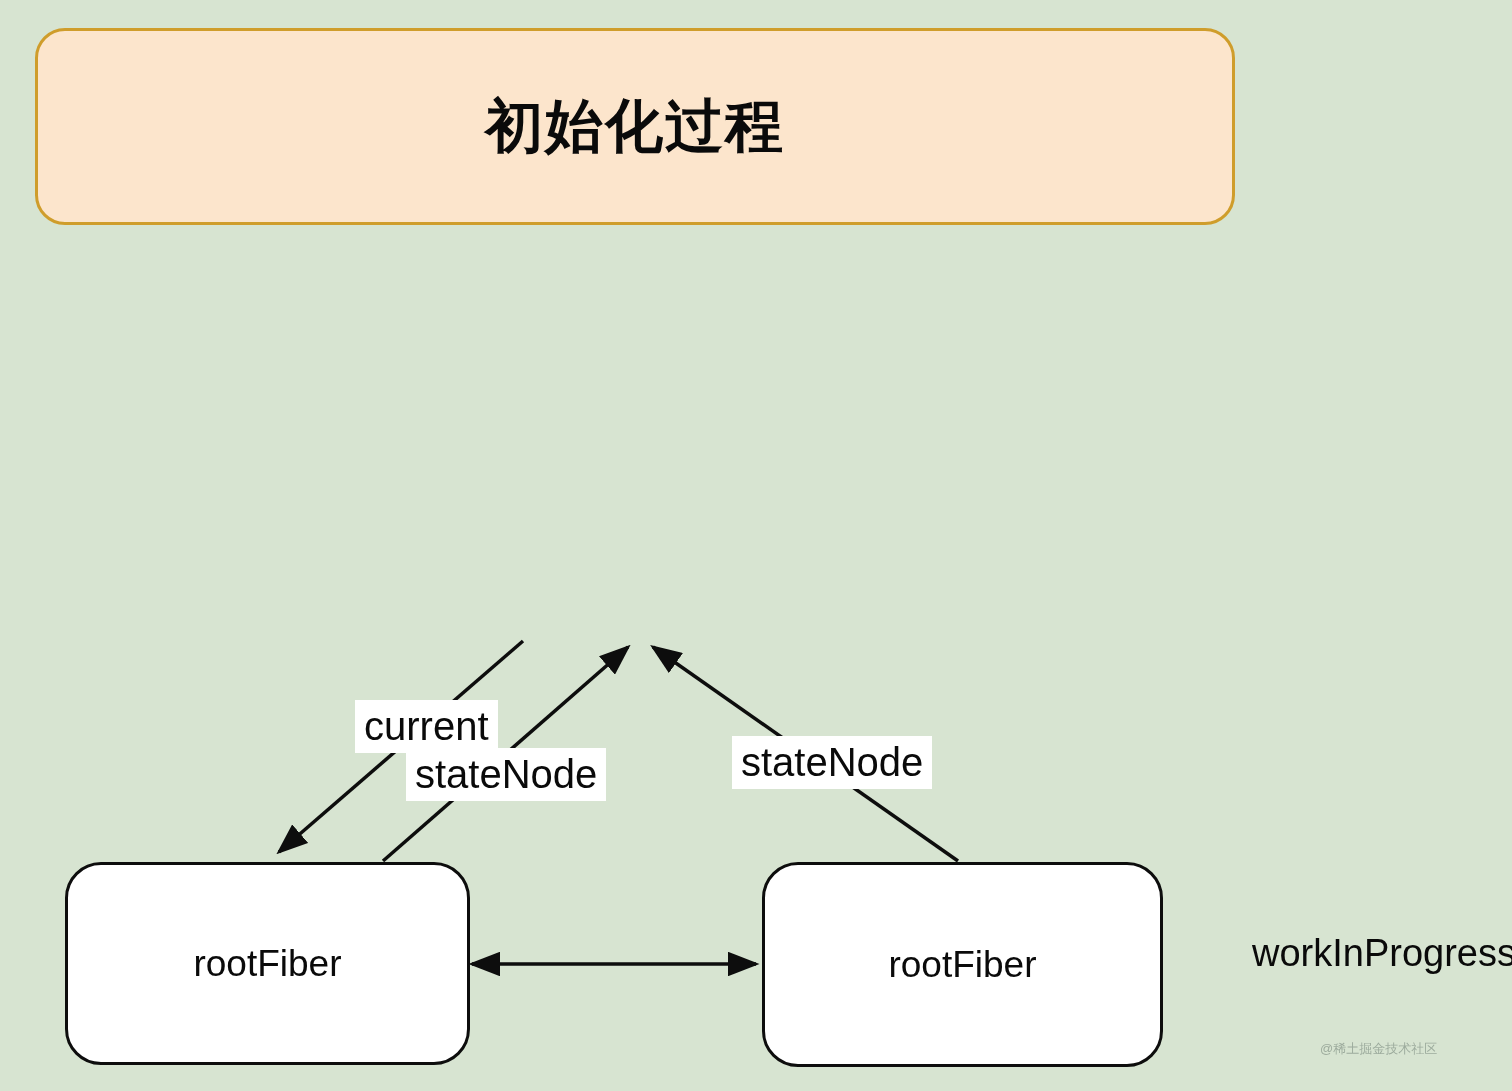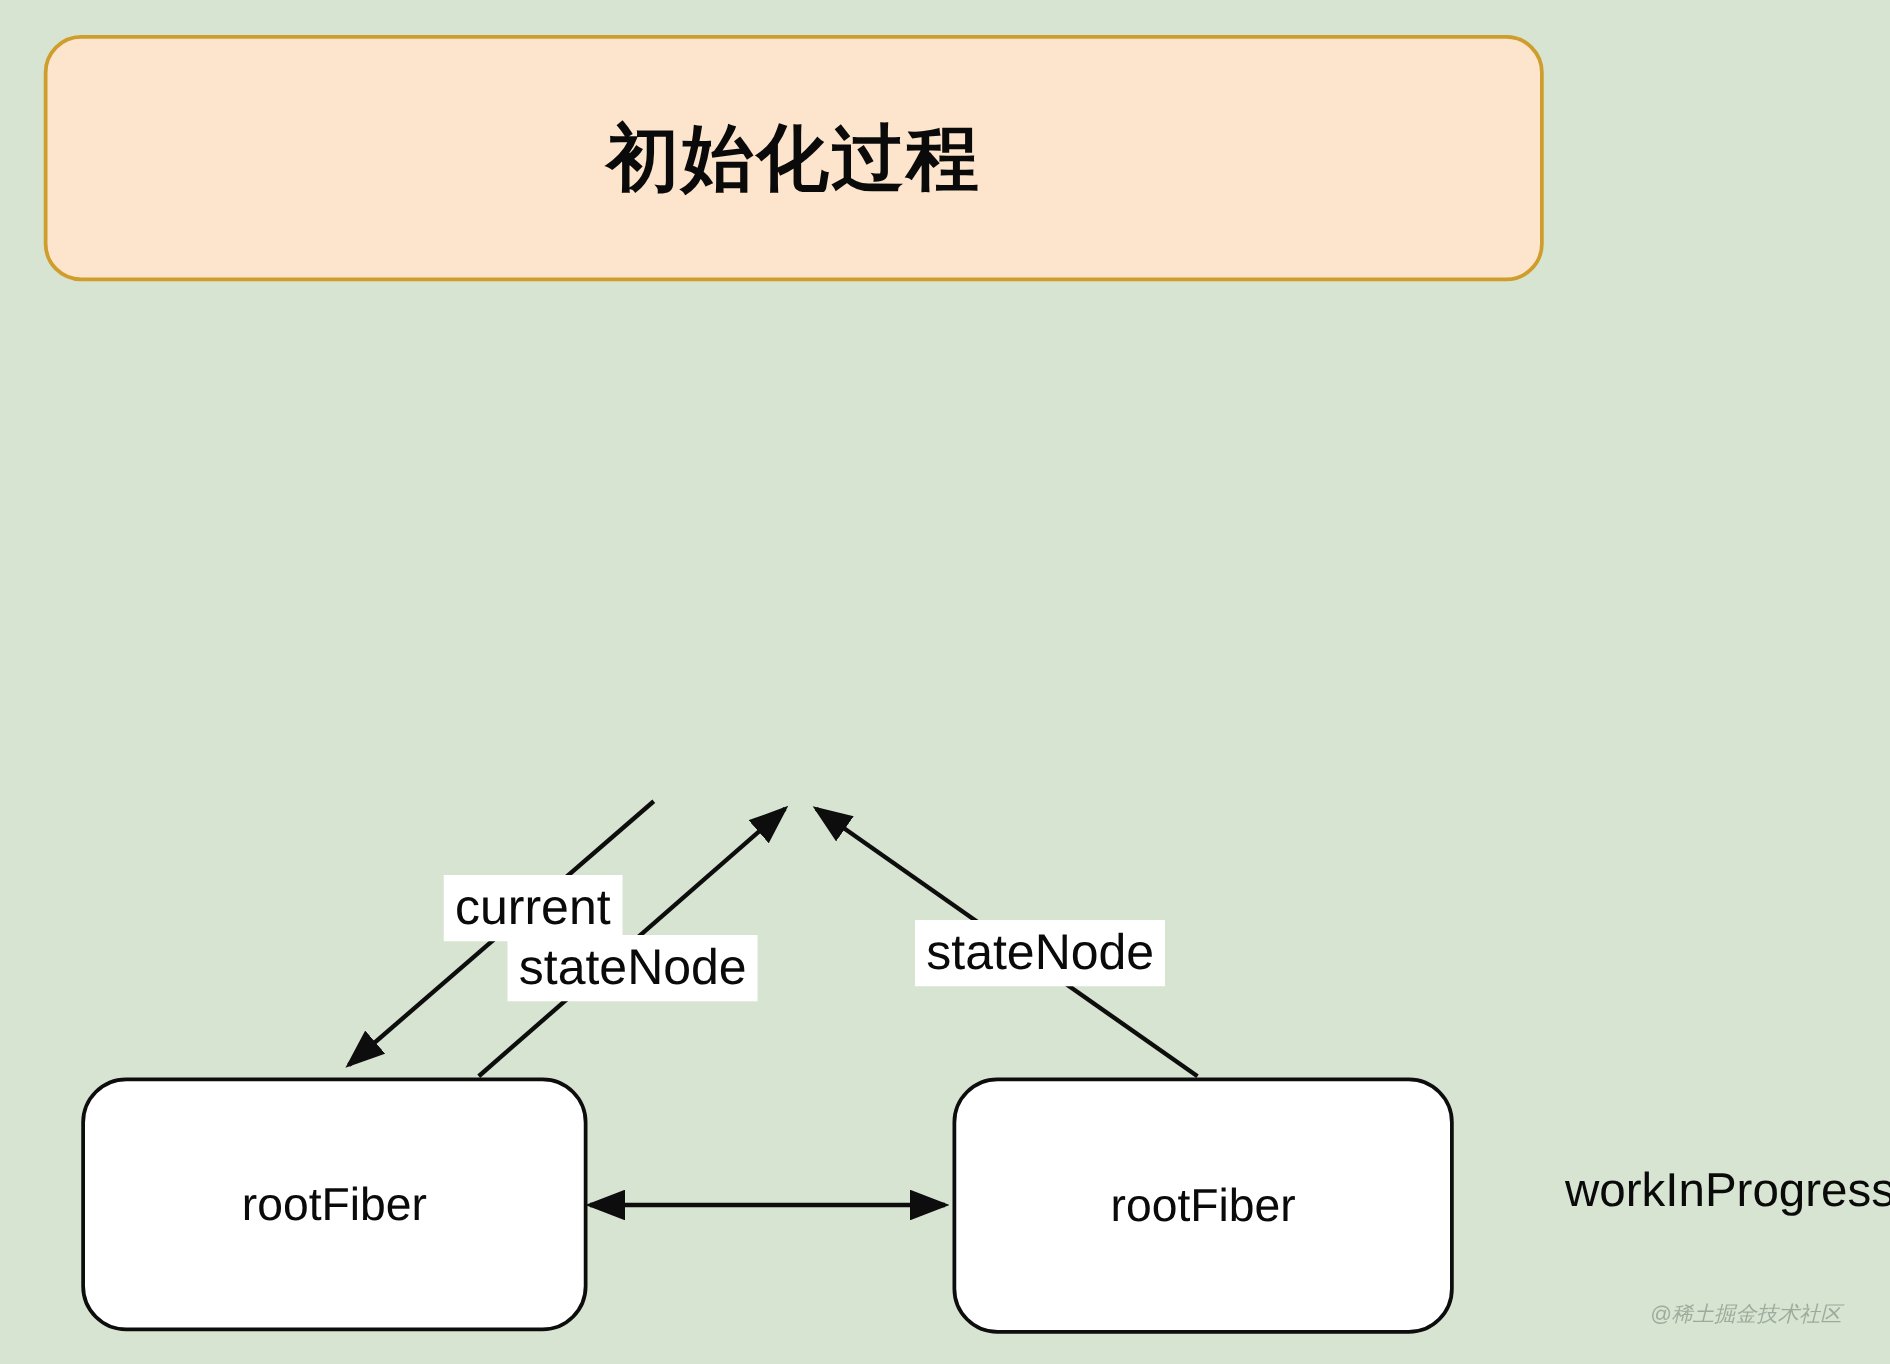--- a/index.html
+++ b/index.html
@@ -68,25 +68,24 @@
   .annotation-wip{
     position:absolute;
     left:1252px;top:932px;
     font-size:38px;
     color:var(--ink);
     white-space:nowrap;
   }
   .watermark{
     position:absolute;
     left:1320px;top:1040px;
-    font-size:17px;
+    font-size:13px;
     color:var(--watermark);
     opacity:0.75;
     white-space:nowrap;
-    font-style:italic;
   }
 </style>
 </head>
 <body>
 
 <div class="canvas">
 
   <div class="title-box">
     <div class="title-text">初始化过程</div>
   </div>

